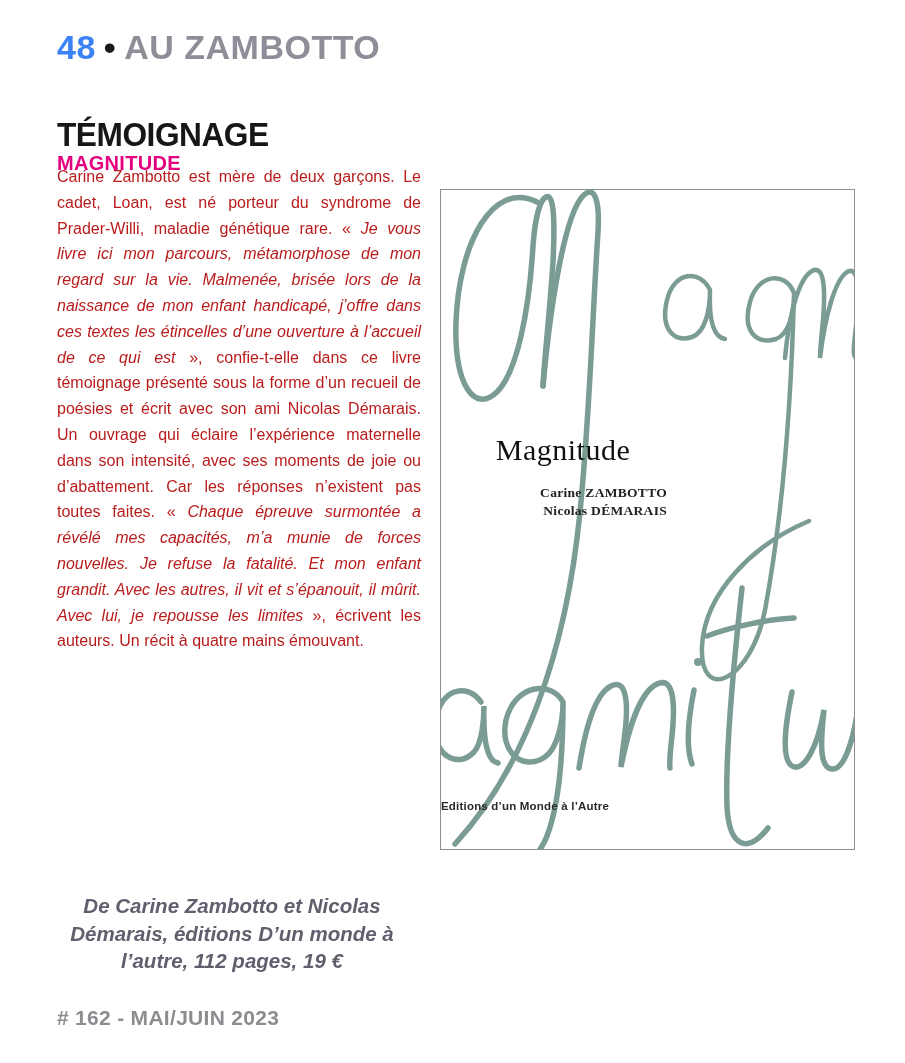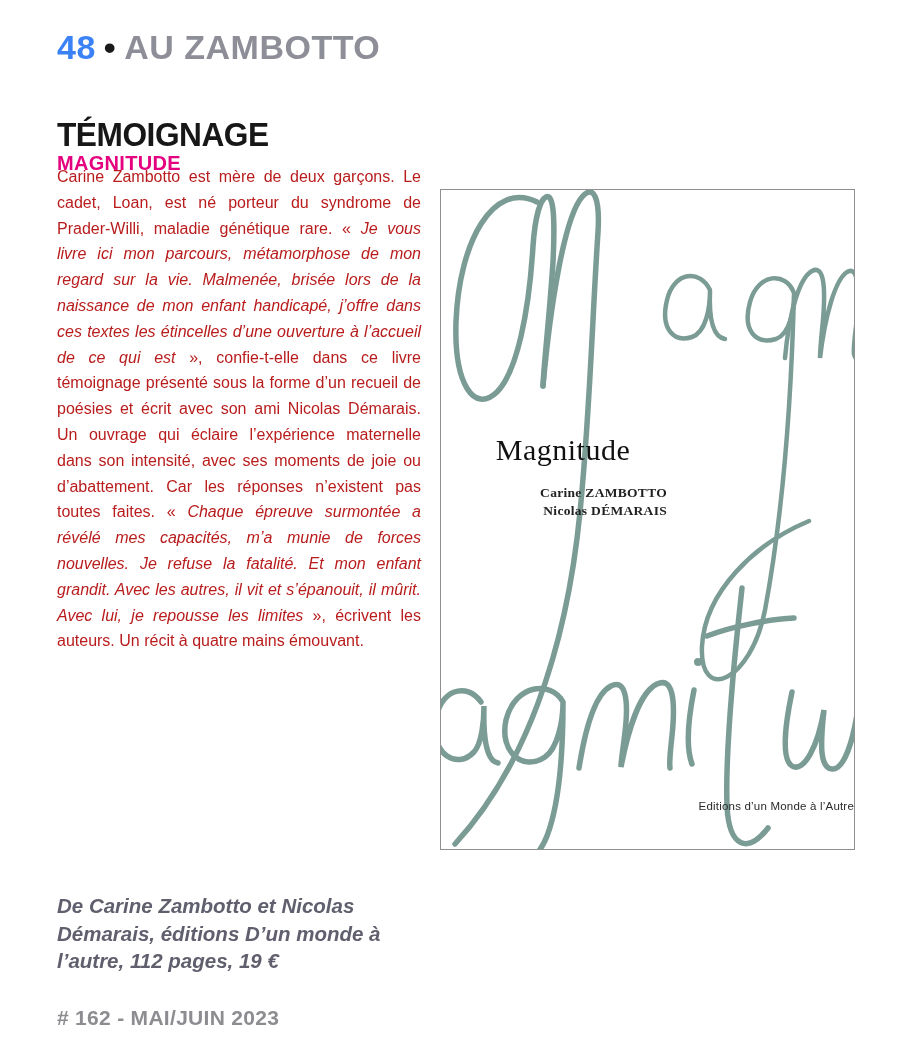--- a/index.html
+++ b/index.html
@@ -23,21 +23,21 @@
   }
   
   .body-copy{
     position:absolute;left:57px;top:164px;width:364px;
     font-size:16px;line-height:25.8px;text-align:justify;color:#b91c1c;
   }
   .body-copy .it{font-style:italic;}
   
   .credit{
     position:absolute;left:57px;top:892px;width:350px;
-    font-size:20.5px;line-height:27.5px;font-weight:bold;font-style:italic;color:#5f5f6d;
+    font-size:20.5px;line-height:27.5px;font-weight:bold;font-style:italic;color:#5f5f6d;text-align:center;
   }
   
   .footer{
     position:absolute;left:57px;top:1006px;font-size:21px;font-weight:bold;color:#8d8d91;
     letter-spacing:.3px;
   }
   
   .cover{
     position:absolute;left:440px;top:189px;width:415px;height:661px;
     background:#ffffff;border:1.5px solid #8f8f8f;box-sizing:border-box;overflow:hidden;
@@ -48,22 +48,22 @@
   .cover .thin{stroke-width:4.5px;}
   .cover-titleblock{position:absolute;left:18px;top:243px;width:208px;text-align:center;}
   .cover-title{
     font-family:"Liberation Serif",serif;font-size:30px;color:#111111;letter-spacing:.5px;
   }
   .cover-authors{
     margin-top:17px;font-family:"Liberation Serif",serif;font-size:13.5px;line-height:18px;
     font-weight:bold;color:#222222;letter-spacing:.3px;text-align:right;
   }
   .cover-publisher{
-    position:absolute;left:0;top:610px;width:100%;text-align:right;
-    font-size:11.5px;font-weight:normal;color:#2a2a2a;letter-spacing:.2px;
+    position:absolute;left:0;top:610px;width:100%;text-align:left;
+    font-size:11.5px;font-weight:bold;color:#2a2a2a;letter-spacing:.2px;
   }
 </style>
 </head>
 <body>
 
 <div class="header">
   <span class="pagenum">48</span><span class="bullet">•</span><span class="section">AU ZAMBOTTO</span>
 </div>
 
 <h1 class="category" style="margin:0;">TÉMOIGNAGE</h1>

